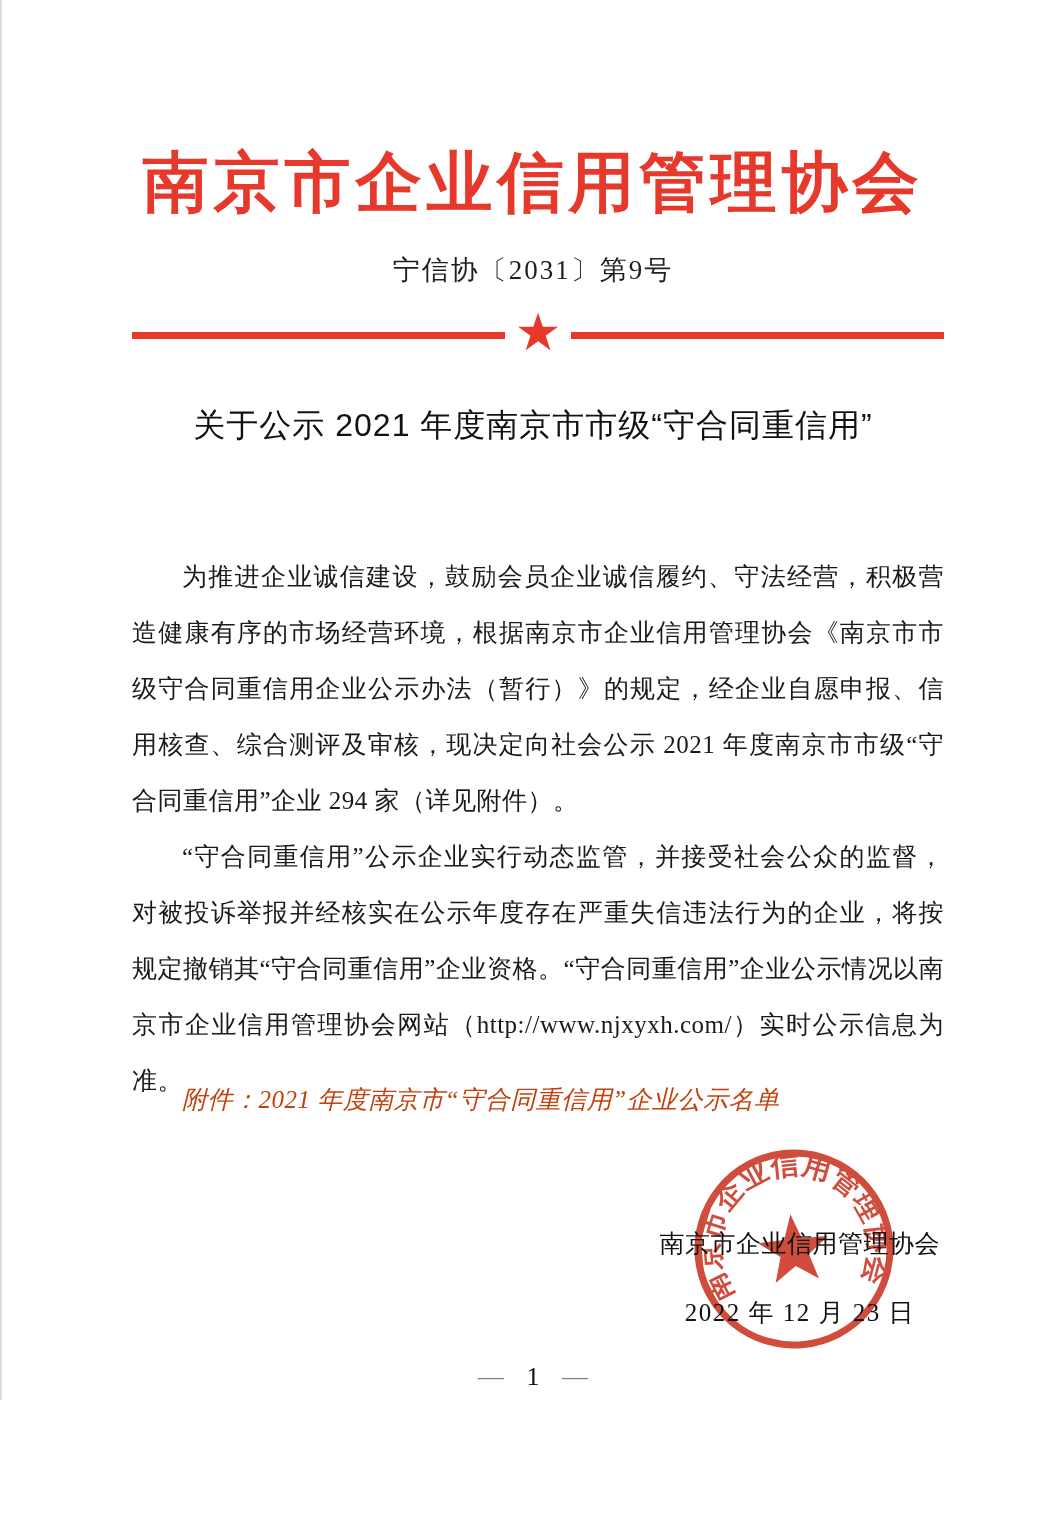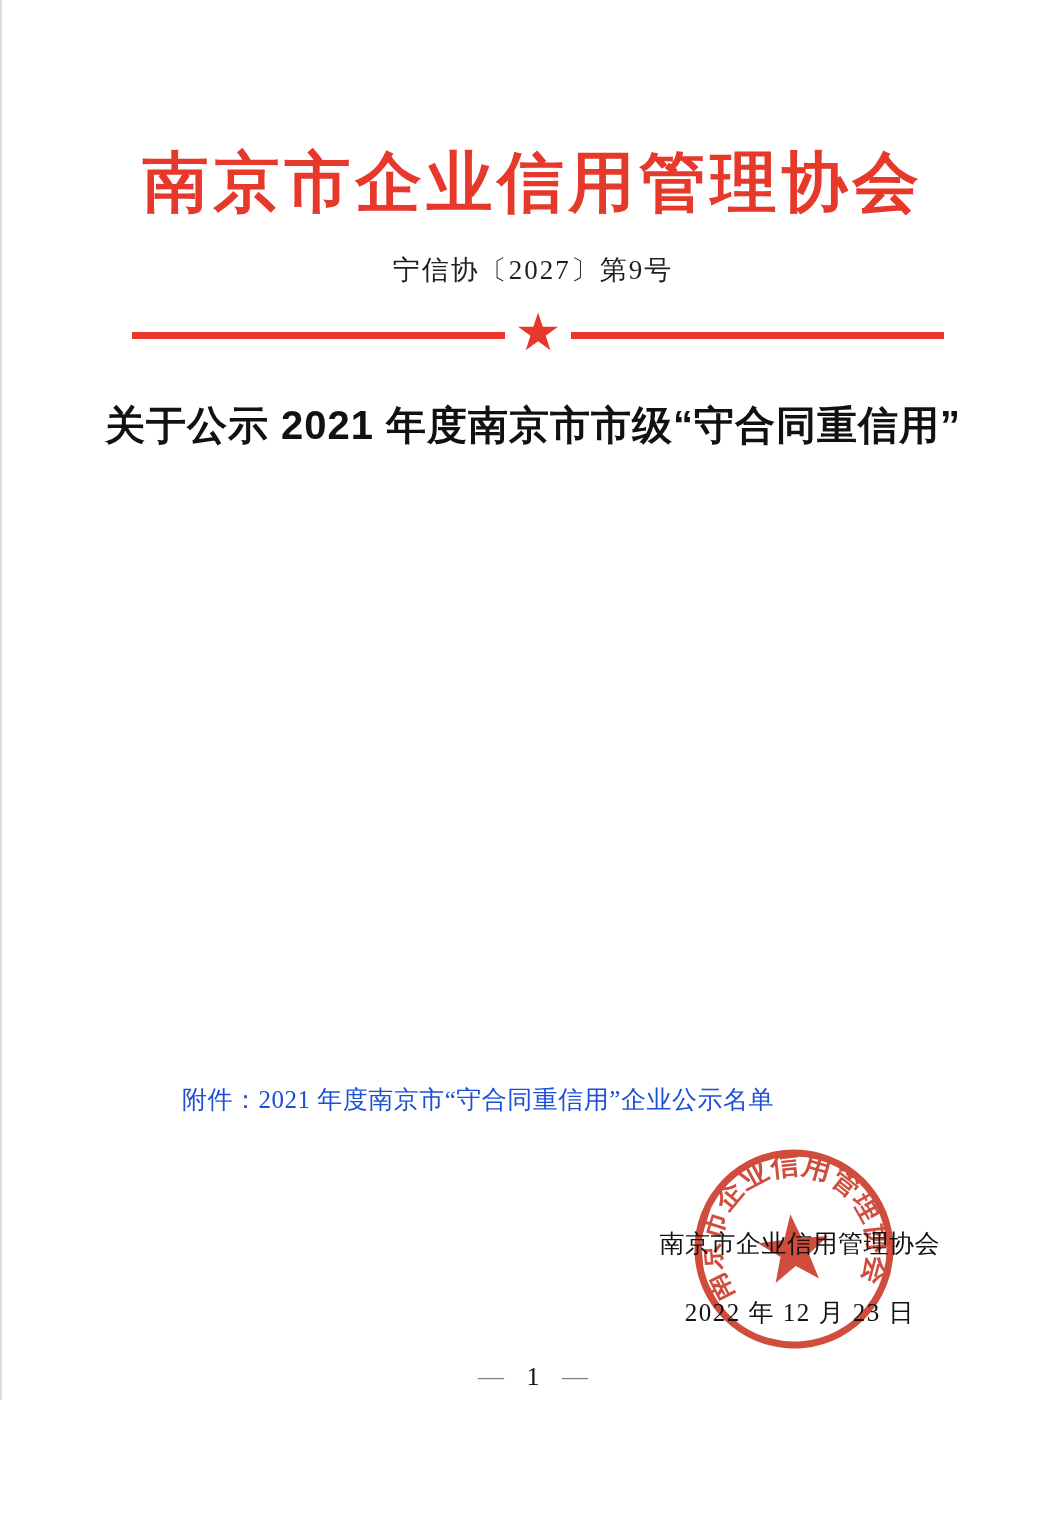--- a/index.html
+++ b/index.html
@@ -43,22 +43,22 @@
     font-family: "DejaVu Sans", sans-serif;
     font-size: 52px; line-height: 1;
     margin: 0 10px;
     transform: translateY(-3px);
   }
   .doc-title {
     position: absolute;
     top: 390px; left: 0; width: 100%;
     text-align: center;
     font-family: "Liberation Sans", sans-serif;
-    font-weight: bold;
-    font-size: 40px;
+    font-weight: normal;
+    font-size: 32px;
     line-height: 70px;
     letter-spacing: 1px;
     color: #111111;
   }
   .body-text {
     position: absolute;
     top: 549px; left: 130px; width: 812px;
     font-family: "Liberation Serif", serif;
     font-size: 25px;
     line-height: 56px;
@@ -67,22 +67,23 @@
     color: #1a1a1a;
   }
   .body-text p { margin: 0; text-indent: 2em; }
   .attachment {
     position: absolute;
     top: 1080px; left: 130px; width: 812px;
     font-family: "Liberation Serif", serif;
     font-size: 25px;
     line-height: 40px;
     letter-spacing: 0.5px;
-    color: #1d4ed8;
+    color: #c2410c;
     text-indent: 2em;
+    font-style: italic;
   }
   .seal {
     position: absolute;
     left: 686px; top: 1143px;
     width: 212px; height: 212px;
     transform: rotate(-6deg);
     opacity: 0.9;
     z-index: 1;
   }
   .signature {
@@ -105,33 +106,35 @@
   .page-num .dash { color: #808080; }
   .page-num .num  { color: #111111; margin: 0 16px; }
 </style>
 </head>
 <body>
 
 <div class="page">
 
   <div class="org-title">南京市企业信用管理协会</div>
 
-  <div class="doc-number">宁信协〔2027〕第9号</div>
+  <div class="doc-number">宁信协〔2031〕第9号</div>
 
   <div class="divider">
     <span class="seg"></span>
     <span class="star">★</span>
     <span class="seg"></span>
   </div>
 
   <div class="doc-title">
     <div>关于公示 2021 年度南京市市级“守合同重信用”</div>
   </div>
 
   <div class="body-text">
+    <p>为推进企业诚信建设，鼓励会员企业诚信履约、守法经营，积极营造健康有序的市场经营环境，根据南京市企业信用管理协会《南京市市级守合同重信用企业公示办法（暂行）》的规定，经企业自愿申报、信用核查、综合测评及审核，现决定向社会公示 2021 年度南京市市级“守合同重信用”企业 294 家（详见附件）。</p>
+    <p>“守合同重信用”公示企业实行动态监管，并接受社会公众的监督，对被投诉举报并经核实在公示年度存在严重失信违法行为的企业，将按规定撤销其“守合同重信用”企业资格。“守合同重信用”企业公示情况以南京市企业信用管理协会网站（http://www.njxyxh.com/）实时公示信息为准。</p>
   </div>
 
   <div class="attachment">附件：2021 年度南京市“守合同重信用”企业公示名单</div>
 
   <div class="seal">
     <svg width="212" height="212" viewBox="0 0 212 212">
       <circle cx="106" cy="106" r="96" fill="none" stroke="#cb3928" stroke-width="7"></circle>
       <polygon points="106,71 114.8,95.9 141.2,96.6 120.3,112.6 127.8,137.9 106,123 84.2,137.9 91.7,112.6 70.8,96.6 97.2,95.9" fill="#cb3928"></polygon>
       <path id="sealArc" d="M 41 143.5 A 75 75 0 1 1 171 143.5" fill="none"></path>
       <text font-family="Liberation Sans, sans-serif" font-size="28" font-weight="bold" fill="#cb3928" letter-spacing="1">

